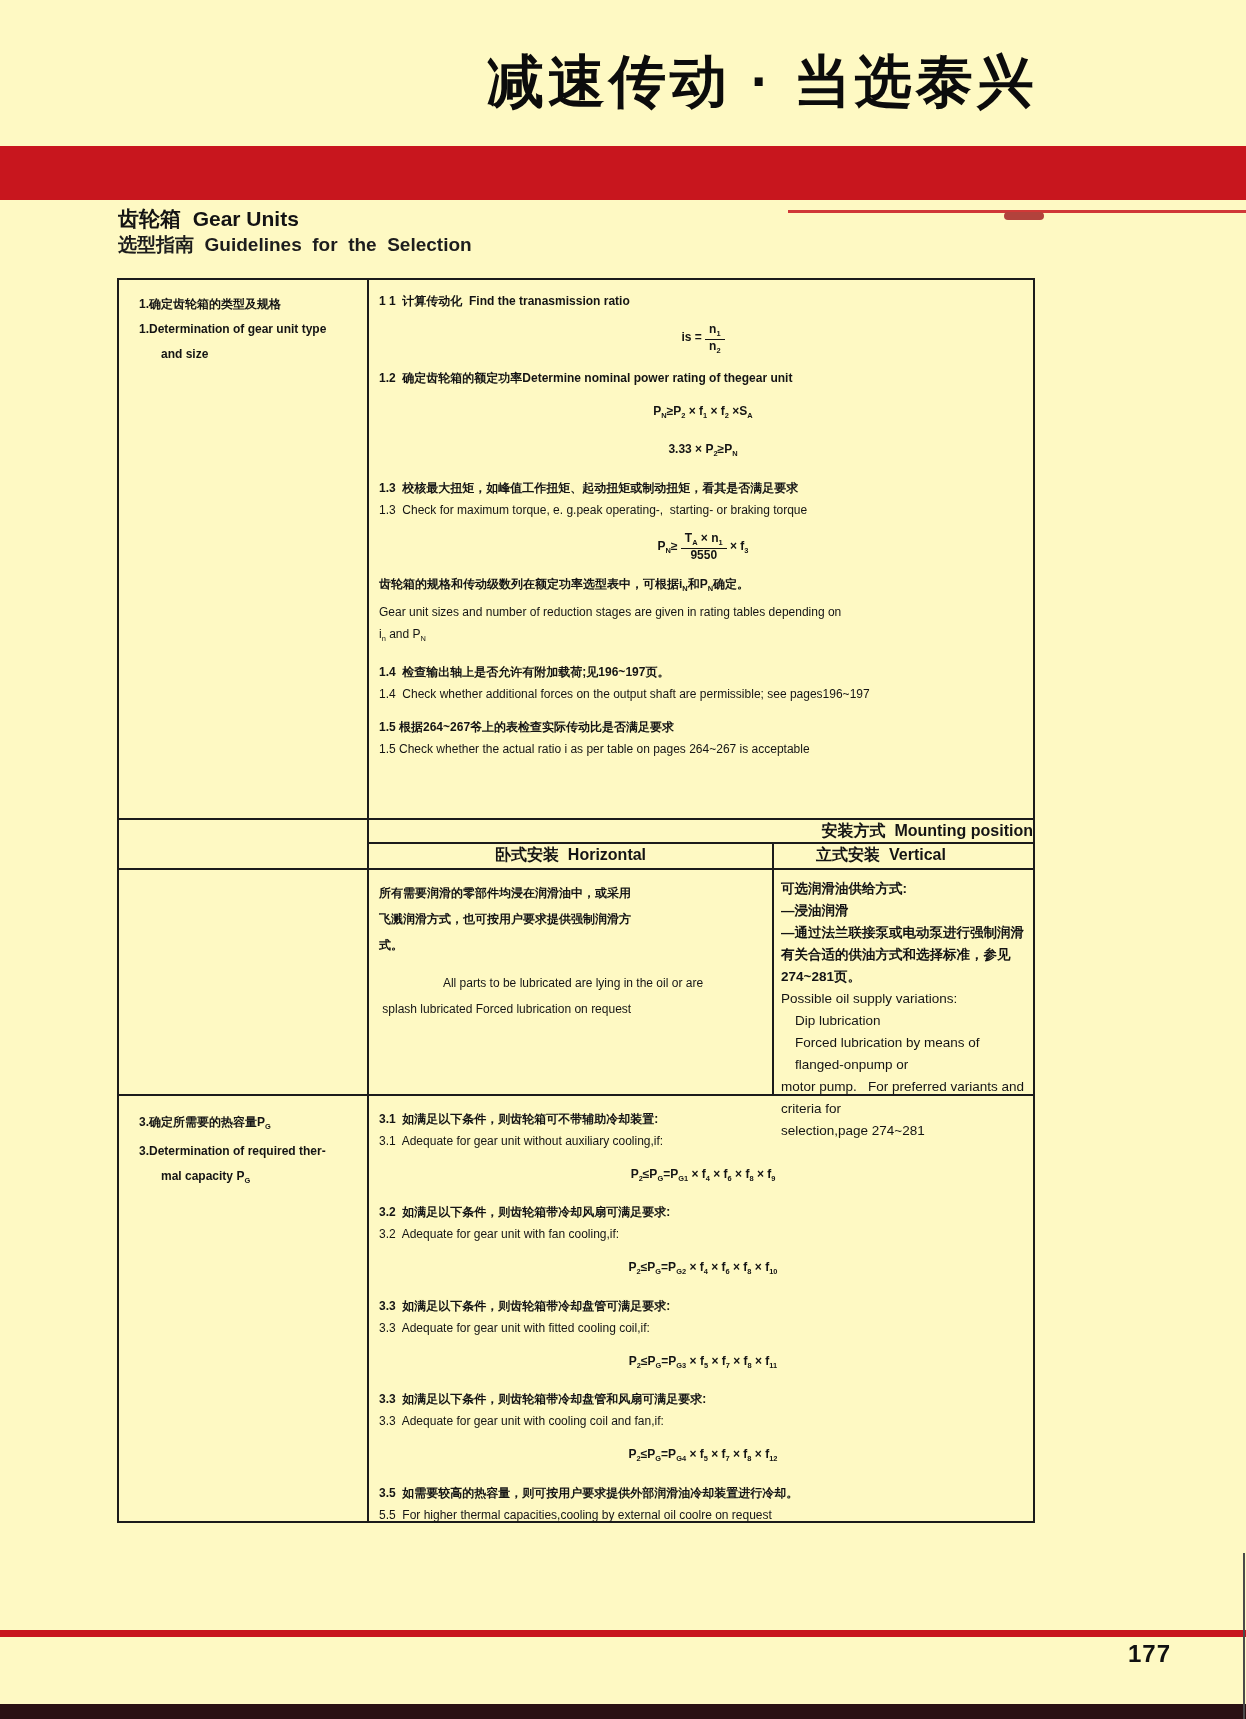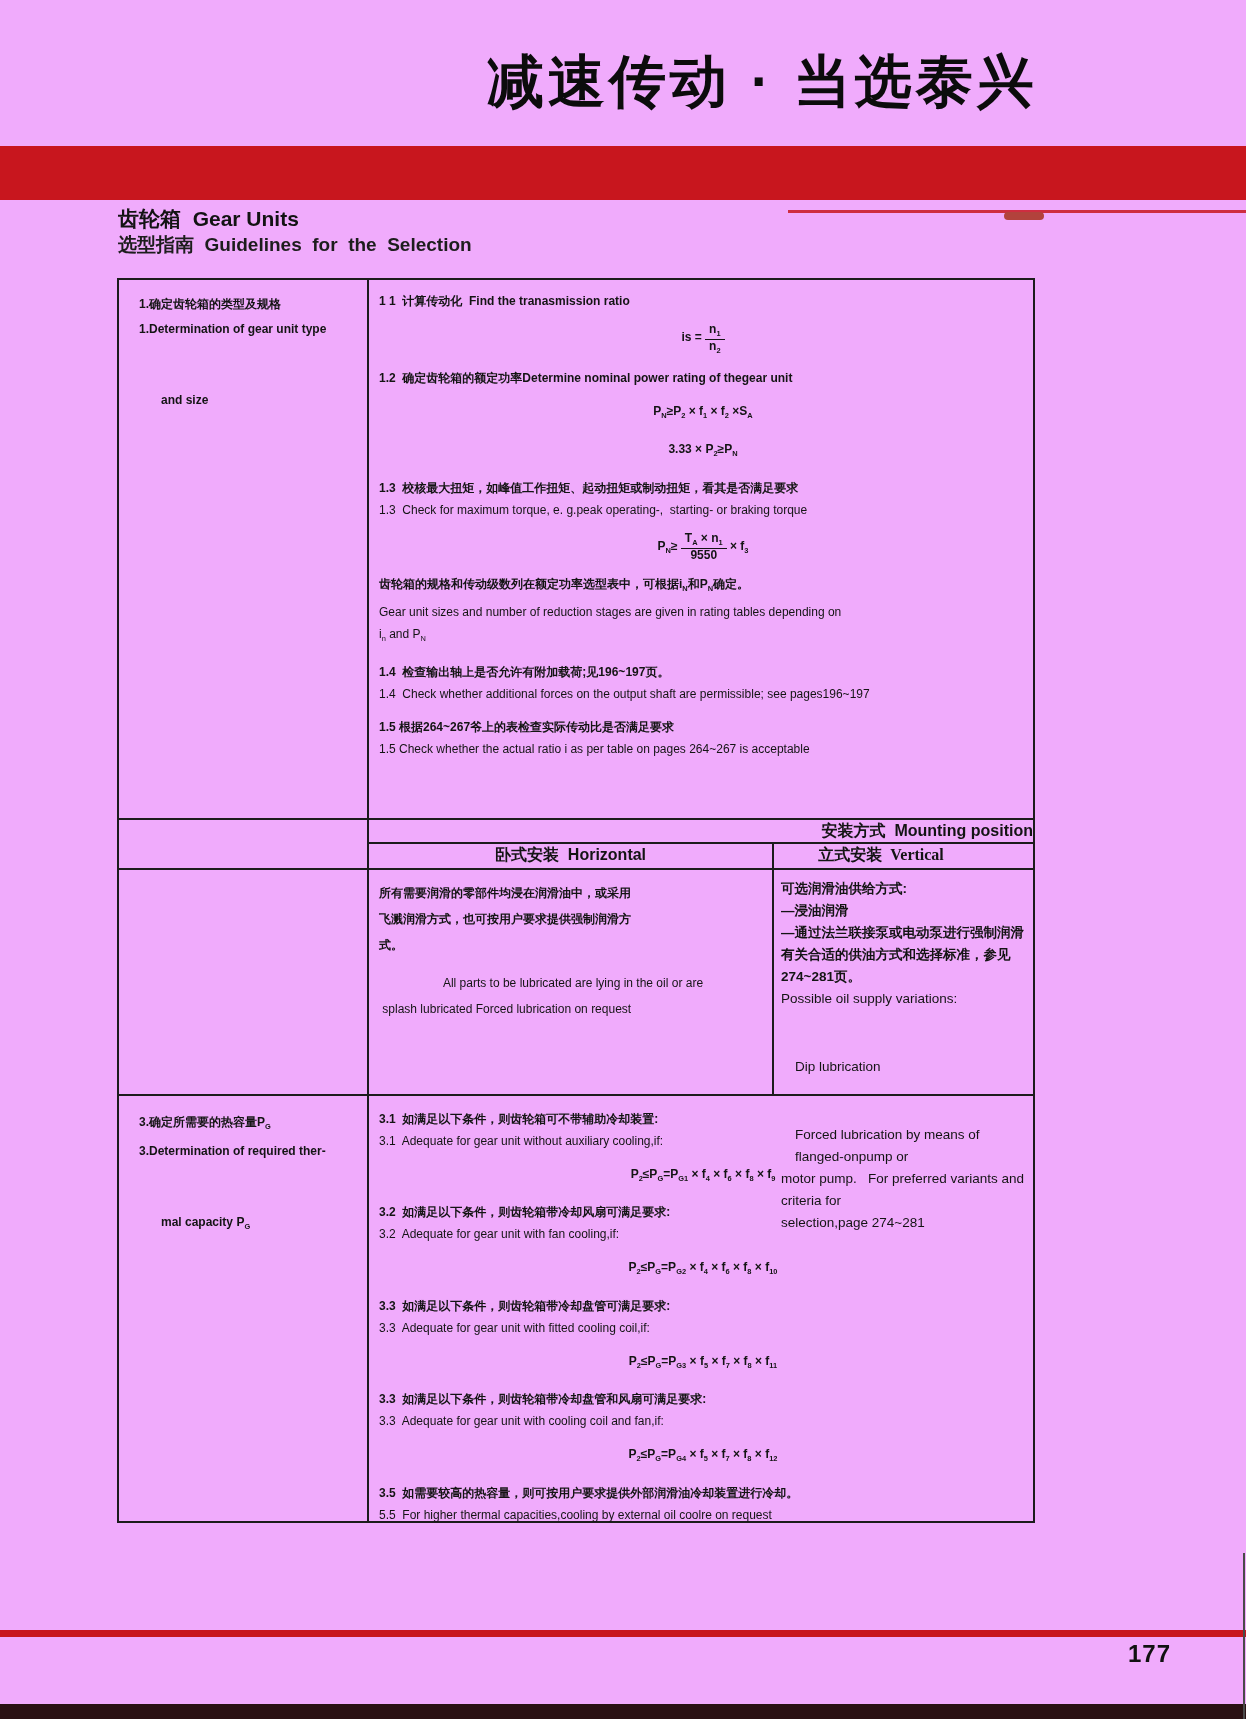--- a/index.html
+++ b/index.html
@@ -1,16 +1,16 @@
 <!DOCTYPE html>
 <html style="--accent: #C8161E; --bottombar: #2A1113;"><head>
 <meta charset="utf-8">
 <style>
   html,body{margin:0;padding:0;background:#ffffff;}
-  .page{position:relative;width:1246px;height:1719px;background:#f0abfc;overflow:hidden;
+  .page{position:relative;width:1246px;height:1719px;background:#fef9c3;overflow:hidden;
         color:#141414;font-family:"Liberation Sans","DejaVu Sans",sans-serif;}
 
   
   .brand-title{position:absolute;left:487px;top:44px;font-size:57px;font-weight:800;
                letter-spacing:4px;color:#0c0c0c;white-space:pre;}
   .red-banner{position:absolute;left:0;top:146px;width:100%;height:54px;background:var(--accent,#C8161E);}
   .red-hairline{position:absolute;left:788px;right:0;top:210px;height:3px;background:var(--accent,#C8161E);opacity:.85;}
   .red-dash{position:absolute;left:1004px;top:212px;width:40px;height:8px;border-radius:4px;
             background:#b2423c;}
 
@@ -28,33 +28,33 @@
   .vl2{left:653px;top:562px;height:254px;}
   .hl1{top:538px;left:0;width:100%;}
   .hl2{top:562px;left:248px;width:666px;}
   .hl3{top:588px;left:0;width:100%;}
   .hl4{top:814px;left:0;width:100%;}
 
   .cell{position:absolute;}
   .line{font-size:12px;line-height:22px;white-space:pre-wrap;}
   .line.b{font-weight:700;}
   .line.center{text-align:center;}
-  .line.ind{padding-left:22px;margin-top:46px;}
+  .line.ind{padding-left:22px;}
   .line.sp{margin-top:12px;text-align:center;}
   .para{margin:0 0 11px 0;}
   .para:last-child{margin-bottom:0;}
 
   .cell-left1{left:20px;top:12px;width:222px;}
   .cell-left1 .line,.cell-left2 .line,.cell-left3 .line{line-height:25px;}
   .cell-r1{left:260px;top:10px;width:648px;}
   .mount-title{left:250px;top:540px;width:664px;text-align:right;font-weight:700;
                font-size:16px;line-height:21px;white-space:pre;}
   .mount-sub{top:563px;text-align:center;font-weight:700;font-size:16px;line-height:24px;white-space:pre;}
   .mount-h{left:250px;width:403px;}
-  .mount-v{left:655px;width:214px;font-family:Liberation Serif, serif;}
+  .mount-v{left:655px;width:214px;}
   .cell-left2{left:20px;top:604px;width:222px;}
   .cell-h2{left:260px;top:600px;width:388px;}
   .cell-h2 .line{line-height:26px;}
   .cell-v2{left:662px;top:598px;width:250px;}
   .cell-v2 .line{font-size:13.5px;line-height:22px;}
   .cell-v2 .line.ind{padding-left:14px;}
   .cell-left3{left:20px;top:830px;width:232px;}
   .cell-r3{left:260px;top:828px;width:648px;}
   .cell-r3 .para{margin-bottom:11px;}
 

